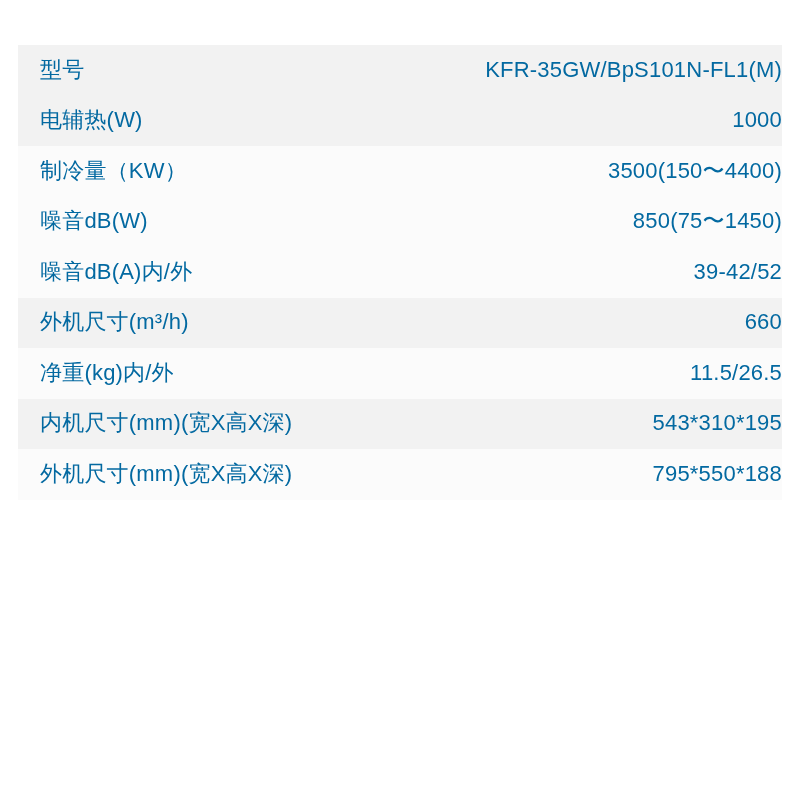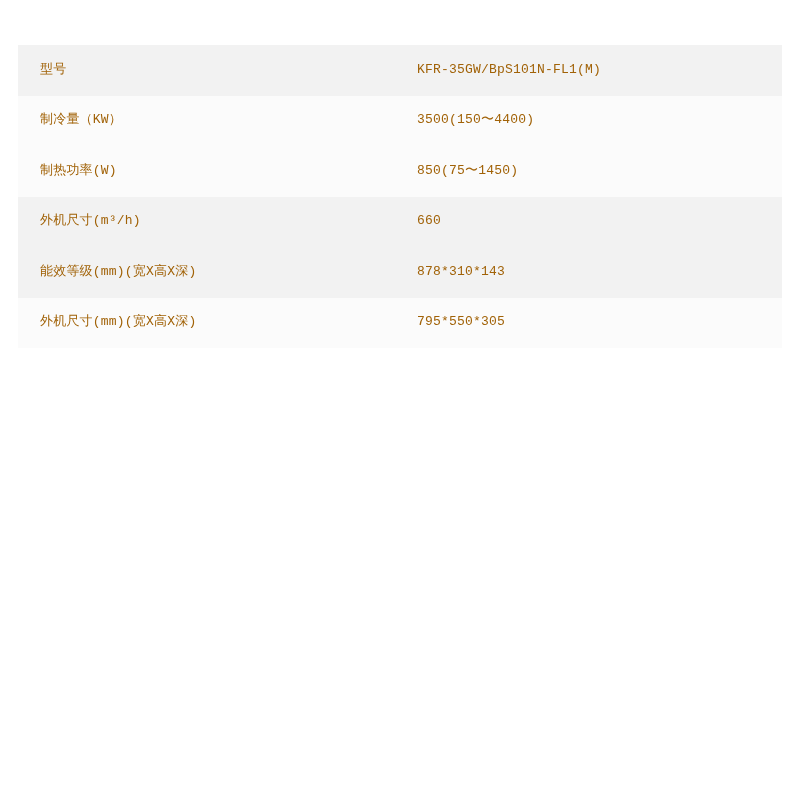--- a/index.html
+++ b/index.html
@@ -23,66 +23,78 @@
     border-collapse: collapse;
     width: 720px;
     margin-top: 45px;
     table-layout: fixed;
   }
   table.spec-table tr {
     height: 50.5px;
   }
   table.spec-table td {
     padding: 0 0 0 22px;
-    font-size: 13px;
-    color: #a16207;
+    font-size: 22px;
+    color: #0369a1;
     vertical-align: middle;
     border: none;
     letter-spacing: 0.2px;
     line-height: 1.3;
-    font-family: Liberation Mono, monospace;
   }
   td.label-cell {
     width: 355px;
   }
   td.value-cell {
     width: 365px;
+    text-align: right;
   }
   tr.row-odd td {
     background: #f2f2f2;
   }
   tr.row-even td {
     background: #fbfbfb;
   }
 </style>
 </head>
 <body>
 
 <div id="spec-wrap">
   <table class="spec-table">
     <tbody>
       <tr class="row-odd">
         <td class="label-cell">型号</td>
         <td class="value-cell">KFR-35GW/BpS101N-FL1(M)</td>
       </tr>
+      <tr class="row-odd">
+        <td class="label-cell">电辅热(W)</td>
+        <td class="value-cell">1000</td>
+      </tr>
       <tr class="row-even">
         <td class="label-cell">制冷量（KW）</td>
         <td class="value-cell">3500(150〜4400)</td>
       </tr>
       <tr class="row-even">
-        <td class="label-cell">制热功率(W)</td>
+        <td class="label-cell">噪音dB(W)</td>
         <td class="value-cell">850(75〜1450)</td>
+      </tr>
+      <tr class="row-even">
+        <td class="label-cell">噪音dB(A)内/外</td>
+        <td class="value-cell">39-42/52</td>
       </tr>
       <tr class="row-odd">
         <td class="label-cell">外机尺寸(m³/h)</td>
         <td class="value-cell">660</td>
       </tr>
+      <tr class="row-even">
+        <td class="label-cell">净重(kg)内/外</td>
+        <td class="value-cell">11.5/26.5</td>
+      </tr>
       <tr class="row-odd">
-        <td class="label-cell">能效等级(mm)(宽X高X深)</td>
-        <td class="value-cell">878*310*143</td>
+        <td class="label-cell">内机尺寸(mm)(宽X高X深)</td>
+        <td class="value-cell">543*310*195</td>
       </tr>
       <tr class="row-even">
         <td class="label-cell">外机尺寸(mm)(宽X高X深)</td>
-        <td class="value-cell">795*550*305</td>
+        <td class="value-cell">795*550*188</td>
       </tr>
     </tbody>
   </table>
 </div>
 
 </body></html>

